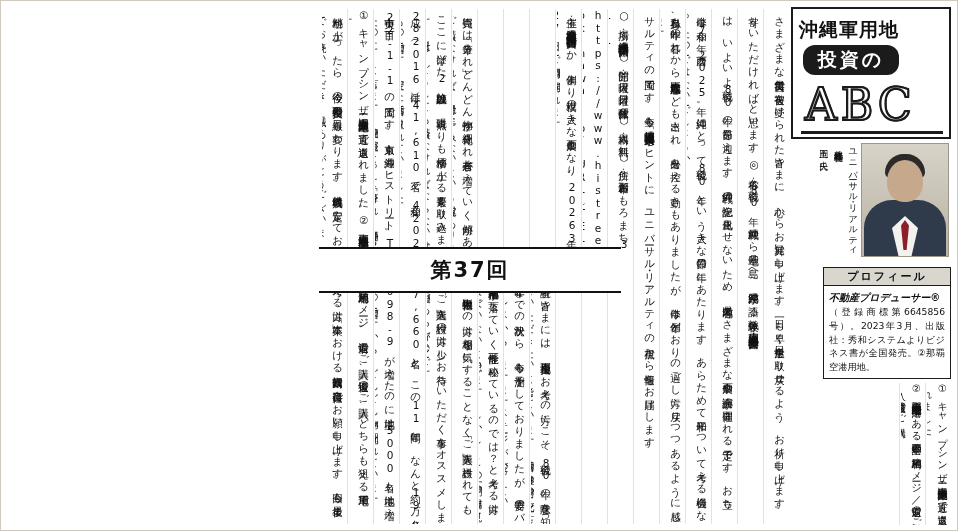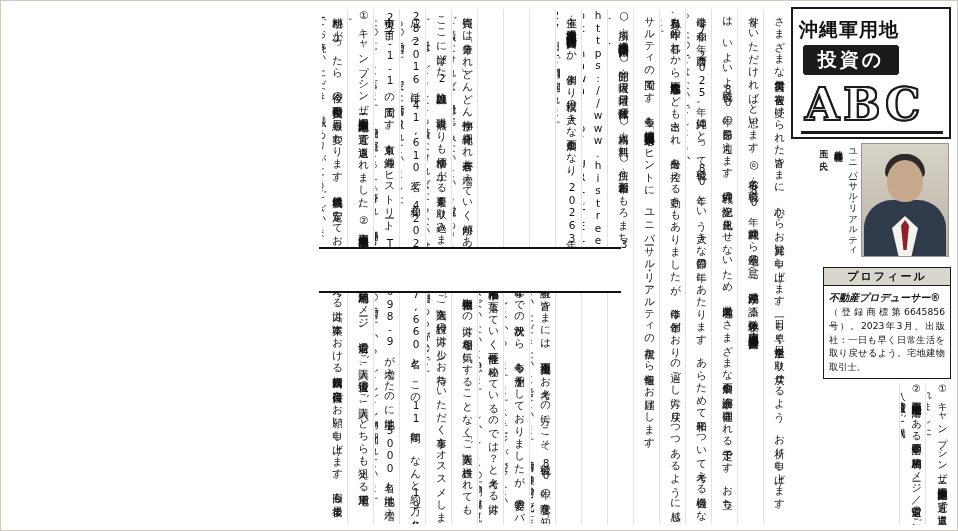--- a/index.html
+++ b/index.html
@@ -87,25 +87,25 @@
     font-size:19px;font-weight:bold;letter-spacing:1px;
     color:#111;
     text-align:right;
   }
   .mh-line2{
     position:absolute;left:10px;top:36px;
     width:96px;height:30px;
     background:#1b1b1b;color:#fff;
     font-size:19px;font-weight:bold;letter-spacing:3px;
     display:flex;align-items:center;justify-content:center;
-    border-radius:3px;
+    border-radius:12px;
   }
   .mh-abc{
     position:absolute;left:12px;top:70px;
-    font-size:44px;font-weight:bold;letter-spacing:4px;
+    font-size:44px;font-weight:normal;letter-spacing:4px;
     color:#fff;
     -webkit-text-stroke:2px #1b1b1b;
     text-shadow:
       1px 1px 0 #1b1b1b,-1px 1px 0 #1b1b1b,1px -1px 0 #1b1b1b,-1px -1px 0 #1b1b1b;
     font-family:"DejaVu Serif","Liberation Serif",serif;
   }
   .mh-underline{
     position:absolute;left:8px;top:122px;width:142px;height:3px;background:#1b1b1b;
   }
 
@@ -233,20 +233,21 @@
     <div class="col">
       <div class="vcol">①キャンプシンザー（旧嘉手納弾薬庫地区）／直近で返還されました。②那覇空港用地・民間空港である那覇空港の跡地利用イメージ。返還前のご購入、返還後のご購入、どちらも狙える軍用地です。</div>
     </div>
     <div class="col">
       <div class="vcol">地料が上がったら、今後の不動産投資の目線も変わります。借地料収入は安定しており、購入を考える方は「本業」における投資判断は自己責任でお願い申し上げます。今回も最後までお読みいただき、誠にありがとうございました。</div>
     </div>
 
   </div>
 
   <div class="issue-band">
+    <span class="txt">第37回</span>
   </div>
 
   <div class="masthead">
     <div class="mh-line1">沖縄軍用地</div>
     <div class="mh-line2">投資の</div>
     <div class="mh-abc">ABC</div>
     <div class="mh-underline"></div>
   </div>
 
   <div class="author">
@@ -261,21 +262,21 @@
       <div class="vcol">ユニバーサル・リアルティ</div>
       <div class="vcol">代表取締役社長</div>
       <div class="vcol">玉岡　一央氏</div>
     </div>
   </div>
 
   <div class="profile">
     <div class="hd">プロフィール</div>
     <div class="bd">
       <div class="strong">不動産プロデューサー®</div>
-      <div>（登録商標第6645856号）。2023年3月、出版社：一日も早く日常生活を取り戻せるよう。宅地建物取引士。</div>
+      <div>（登録商標第6645856号）。2023年3月、出版社：秀和システムよりビジネス書が全国発売。②那覇空港用地。</div>
     </div>
   </div>
 
   <div class="caption-block">
     <div class="col">
       <div class="vcol">①キャンプシンザー（旧嘉手納弾薬庫地区）／直近で返還されました。</div>
     </div>
     <div class="col">
       <div class="vcol">②那覇空港用地・民間空港である那覇空港の跡地利用イメージ／返還前のご購入、返還後のご購入。</div>
     </div>

